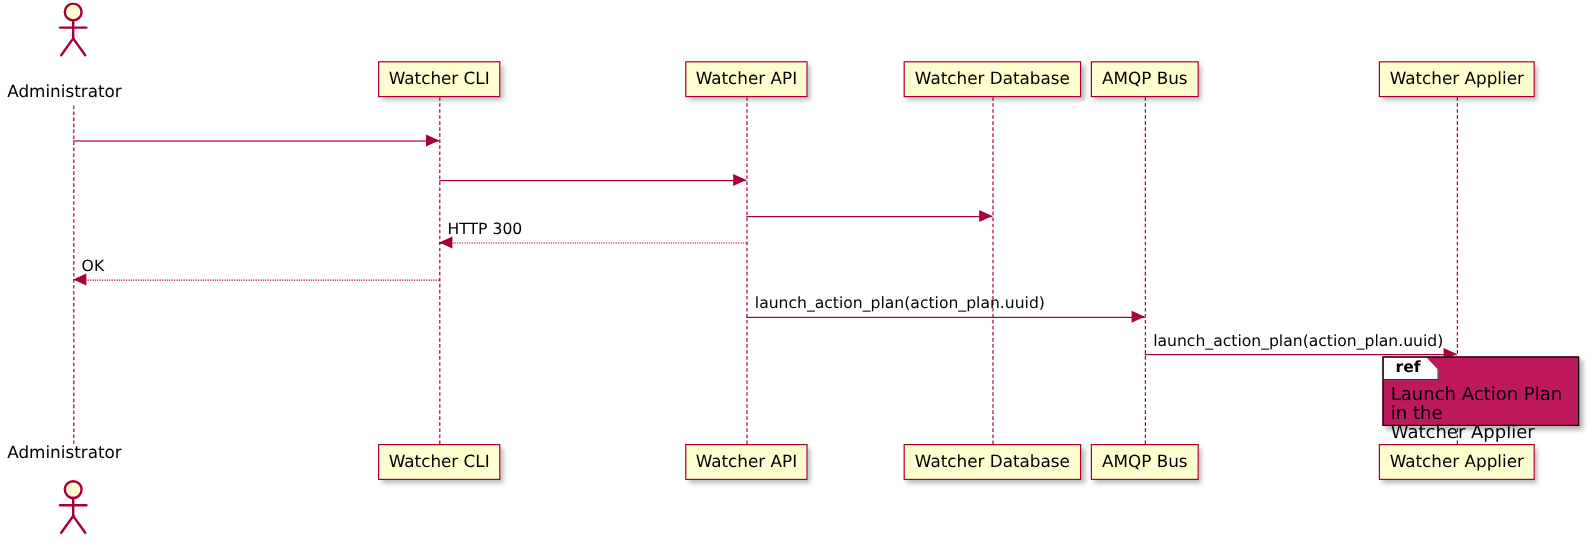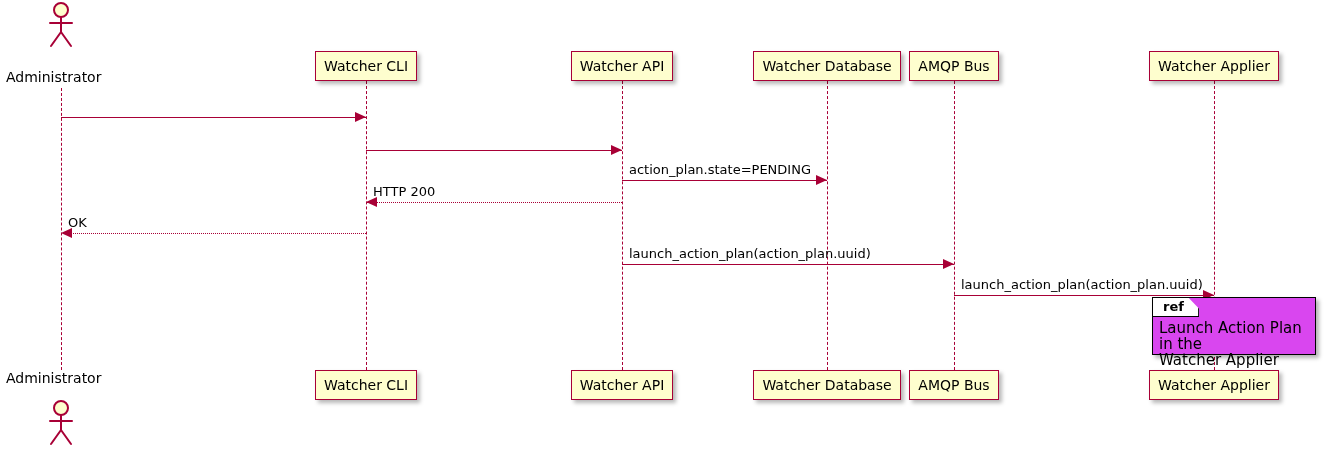--- a/index.html
+++ b/index.html
@@ -83,21 +83,21 @@
     position: absolute;
     font-size: 13px;
     color: #000000;
     white-space: nowrap;
   }
 
   
   .ref-box {
     position: absolute;
     box-sizing: border-box;
-    background: #d946ef;
+    background: #be185d;
     border: 1px solid #000000;
     box-shadow: 3px 3px 4px rgba(0,0,0,0.30);
   }
   .ref-tab {
     position: absolute;
     left: 0;
     top: 0;
     box-sizing: border-box;
     background: #ffffff;
     border-right: 1px solid #000000;
@@ -158,24 +158,23 @@
     <div class="participant" style="left: 909.328px; top: 51px; width: 89.3438px;">AMQP Bus</div>
     <div class="participant" style="left: 909.328px; top: 370px; width: 89.3438px;">AMQP Bus</div>
     <div class="participant" style="left: 1149.05px; top: 51px; width: 129.906px;">Watcher Applier</div>
     <div class="participant" style="left: 1149.05px; top: 370px; width: 129.906px;">Watcher Applier</div>
     <div class="msg-line" style="left: 61px; top: 117px; width: 305px;"></div>
     <div class="arrowhead right" style="left: 355px; top: 112px;"></div>
     <div class="msg-line" style="left: 366px; top: 150px; width: 256px;"></div>
     <div class="arrowhead right" style="left: 611px; top: 145px;"></div>
     <div class="msg-line" style="left: 622px; top: 180px; width: 205px;"></div>
     <div class="arrowhead right" style="left: 816px; top: 175px;"></div>
-    <div class="msg-label" style="left: 629px; top: 162px;">action_plan.state=PENDING</div>
     <div class="msg-line dotted" style="left: 366px; top: 202px; width: 256px;"></div>
     <div class="arrowhead left" style="left: 366px; top: 197px;"></div>
-    <div class="msg-label" style="left: 373px; top: 184px;">HTTP 200</div>
+    <div class="msg-label" style="left: 373px; top: 184px;">HTTP 300</div>
     <div class="msg-line dotted" style="left: 61px; top: 233px; width: 305px;"></div>
     <div class="arrowhead left" style="left: 61px; top: 228px;"></div>
     <div class="msg-label" style="left: 68px; top: 215px;">OK</div>
     <div class="msg-line" style="left: 622px; top: 264px; width: 332px;"></div>
     <div class="arrowhead right" style="left: 943px; top: 259px;"></div>
     <div class="msg-label" style="left: 629px; top: 246px;">launch_action_plan(action_plan.uuid)</div>
     <div class="msg-line" style="left: 954px; top: 295px; width: 260px;"></div>
     <div class="arrowhead right" style="left: 1203px; top: 290px;"></div>
     <div class="msg-label" style="left: 961px; top: 277px;">launch_action_plan(action_plan.uuid)</div>
     <div class="ref-box" style="left: 1152px; top: 297px; width: 164px; height: 58px;">

